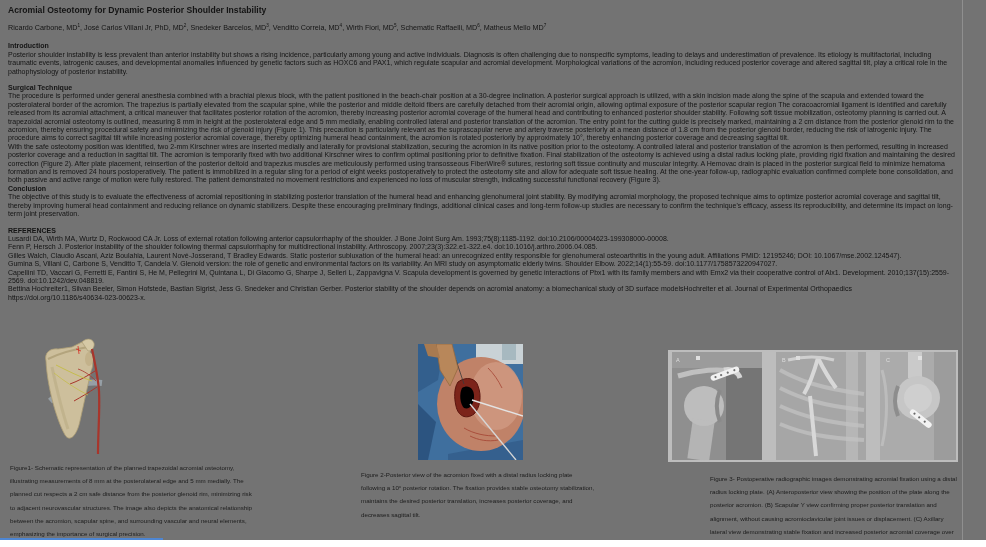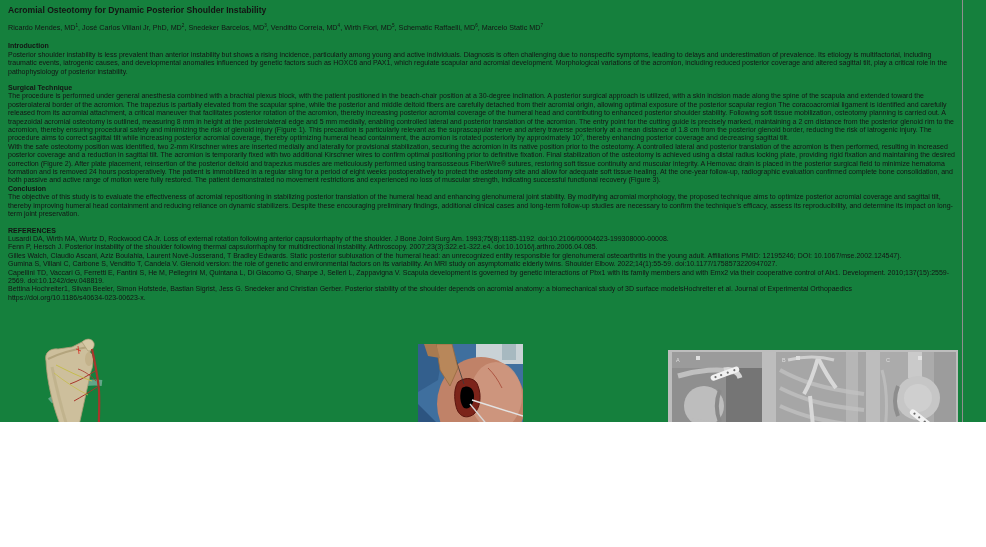--- a/index.html
+++ b/index.html
@@ -1,16 +1,16 @@
 <!DOCTYPE html>
 <html><head>
 <meta charset="utf-8">
 <style>
   html,body{margin:0;padding:0;background:#fff;}
-  .screen{position:relative;width:986px;height:422px;background:#15803d;overflow:hidden;
+  .screen{position:relative;width:986px;height:540px;background:#737373;overflow:hidden;
           font-family:"Liberation Sans","DejaVu Sans",sans-serif;color:#141414;}
   .doc{position:absolute;left:8px;top:5px;width:948px;}
   .title{font-size:8.6px;font-weight:700;line-height:10px;margin:0 0 6px 0;}
   .authors{font-size:7.2px;line-height:9px;margin:0 0 10px 0;}
   .author .a-sup{font-size:4.6px;vertical-align:super;}
   .author:not(:last-of-type)::after{content:", ";}
   .h{font-size:7px;font-weight:700;line-height:8.4px;margin:0;}
   .p{font-size:7px;line-height:8.4px;margin:0;text-align:left;}
   .gap{height:8px;}
   .ref{font-size:7px;line-height:8.4px;margin:0;}
@@ -30,33 +30,33 @@
 <body>
 
 <div class="screen">
 
   <div class="doc">
     <div class="title">Acromial Osteotomy for Dynamic Posterior Shoulder Instability</div>
 
     <div class="authors">
       
     
-        <span class="author"><span class="a-name">Ricardo Mendes, MD</span><sup class="a-sup">1</sup></span>
+        <span class="author"><span class="a-name">Ricardo Carbone, MD</span><sup class="a-sup">1</sup></span>
       
         <span class="author"><span class="a-name">José Carlos Villani Jr, PhD, MD</span><sup class="a-sup">2</sup></span>
       
         <span class="author"><span class="a-name">Snedeker Barcelos, MD</span><sup class="a-sup">3</sup></span>
       
         <span class="author"><span class="a-name">Venditto Correia, MD</span><sup class="a-sup">4</sup></span>
       
         <span class="author"><span class="a-name">Wirth Fiori, MD</span><sup class="a-sup">5</sup></span>
       
         <span class="author"><span class="a-name">Schematic Raffaelli, MD</span><sup class="a-sup">6</sup></span>
       
-        <span class="author"><span class="a-name">Marcelo Static MD</span><sup class="a-sup">7</sup></span>
+        <span class="author"><span class="a-name">Matheus Mello MD</span><sup class="a-sup">7</sup></span>
       </div>
 
     <div class="h">Introduction</div>
     <p class="p">Posterior shoulder instability is less prevalent than anterior instability but shows a rising incidence, particularly among young and active individuals. Diagnosis is often challenging due to nonspecific symptoms, leading to delays and underestimation of prevalence. Its etiology is multifactorial, including traumatic events, iatrogenic causes, and developmental anomalies influenced by genetic factors such as HOXC6 and PAX1, which regulate scapular and acromial development. Morphological variations of the acromion, including reduced posterior coverage and altered sagittal tilt, play a critical role in the pathophysiology of posterior instability.</p>
 
     <div class="gap"></div>
     <div class="h">Surgical Technique</div>
     <p class="p">The procedure is performed under general anesthesia combined with a brachial plexus block, with the patient positioned in the beach-chair position at a 30-degree inclination. A posterior surgical approach is utilized, with a skin incision made along the spine of the scapula and extended toward the posterolateral border of the acromion. The trapezius is partially elevated from the scapular spine, while the posterior and middle deltoid fibers are carefully detached from their acromial origin, allowing optimal exposure of the posterior scapular region The coracoacromial ligament is identified and carefully released from its acromial attachment, a critical maneuver that facilitates posterior rotation of the acromion, thereby increasing posterior acromial coverage of the humeral head and contributing to enhanced posterior shoulder stability. Following soft tissue mobilization, osteotomy planning is carried out. A trapezoidal acromial osteotomy is outlined, measuring 8 mm in height at the posterolateral edge and 5 mm medially, enabling controlled lateral and posterior translation of the acromion. The entry point for the cutting guide is precisely marked, maintaining a 2 cm distance from the posterior glenoid rim to the acromion, thereby ensuring procedural safety and minimizing the risk of glenoid injury (Figure 1). This precaution is particularly relevant as the suprascapular nerve and artery traverse posteriorly at a mean distance of 1.8 cm from the posterior glenoid border, reducing the risk of iatrogenic injury. The procedure aims to correct sagittal tilt while increasing posterior acromial coverage, thereby optimizing humeral head containment, the acromion is rotated posteriorly by approximately 10°, thereby enhancing posterior coverage and decreasing sagittal tilt.</p>
     <p class="p">With the safe osteotomy position was identified, two 2-mm Kirschner wires are inserted medially and laterally for provisional stabilization, securing the acromion in its native position prior to the osteotomy. A controlled lateral and posterior translation of the acromion is then performed, resulting in increased posterior coverage and a reduction in sagittal tilt. The acromion is temporarily fixed with two additional Kirschner wires to confirm optimal positioning prior to definitive fixation. Final stabilization of the osteotomy is achieved using a distal radius locking plate, providing rigid fixation and maintaining the desired correction (Figure 2). After plate placement, reinsertion of the posterior deltoid and trapezius muscles are meticulously performed using transosseous FiberWire® sutures, restoring soft tissue continuity and muscular integrity. A Hemovac drain is placed in the posterior surgical field to minimize hematoma formation and is removed 24 hours postoperatively. The patient is immobilized in a regular sling for a period of eight weeks postoperatively to protect the osteotomy site and allow for adequate soft tissue healing. At the one-year follow-up, radiographic evaluation confirmed complete bone consolidation, and both passive and active range of motion were fully restored. The patient demonstrated no movement restrictions and experienced no loss of muscular strength, indicating successful functional recovery (Figure 3).</p>
 

